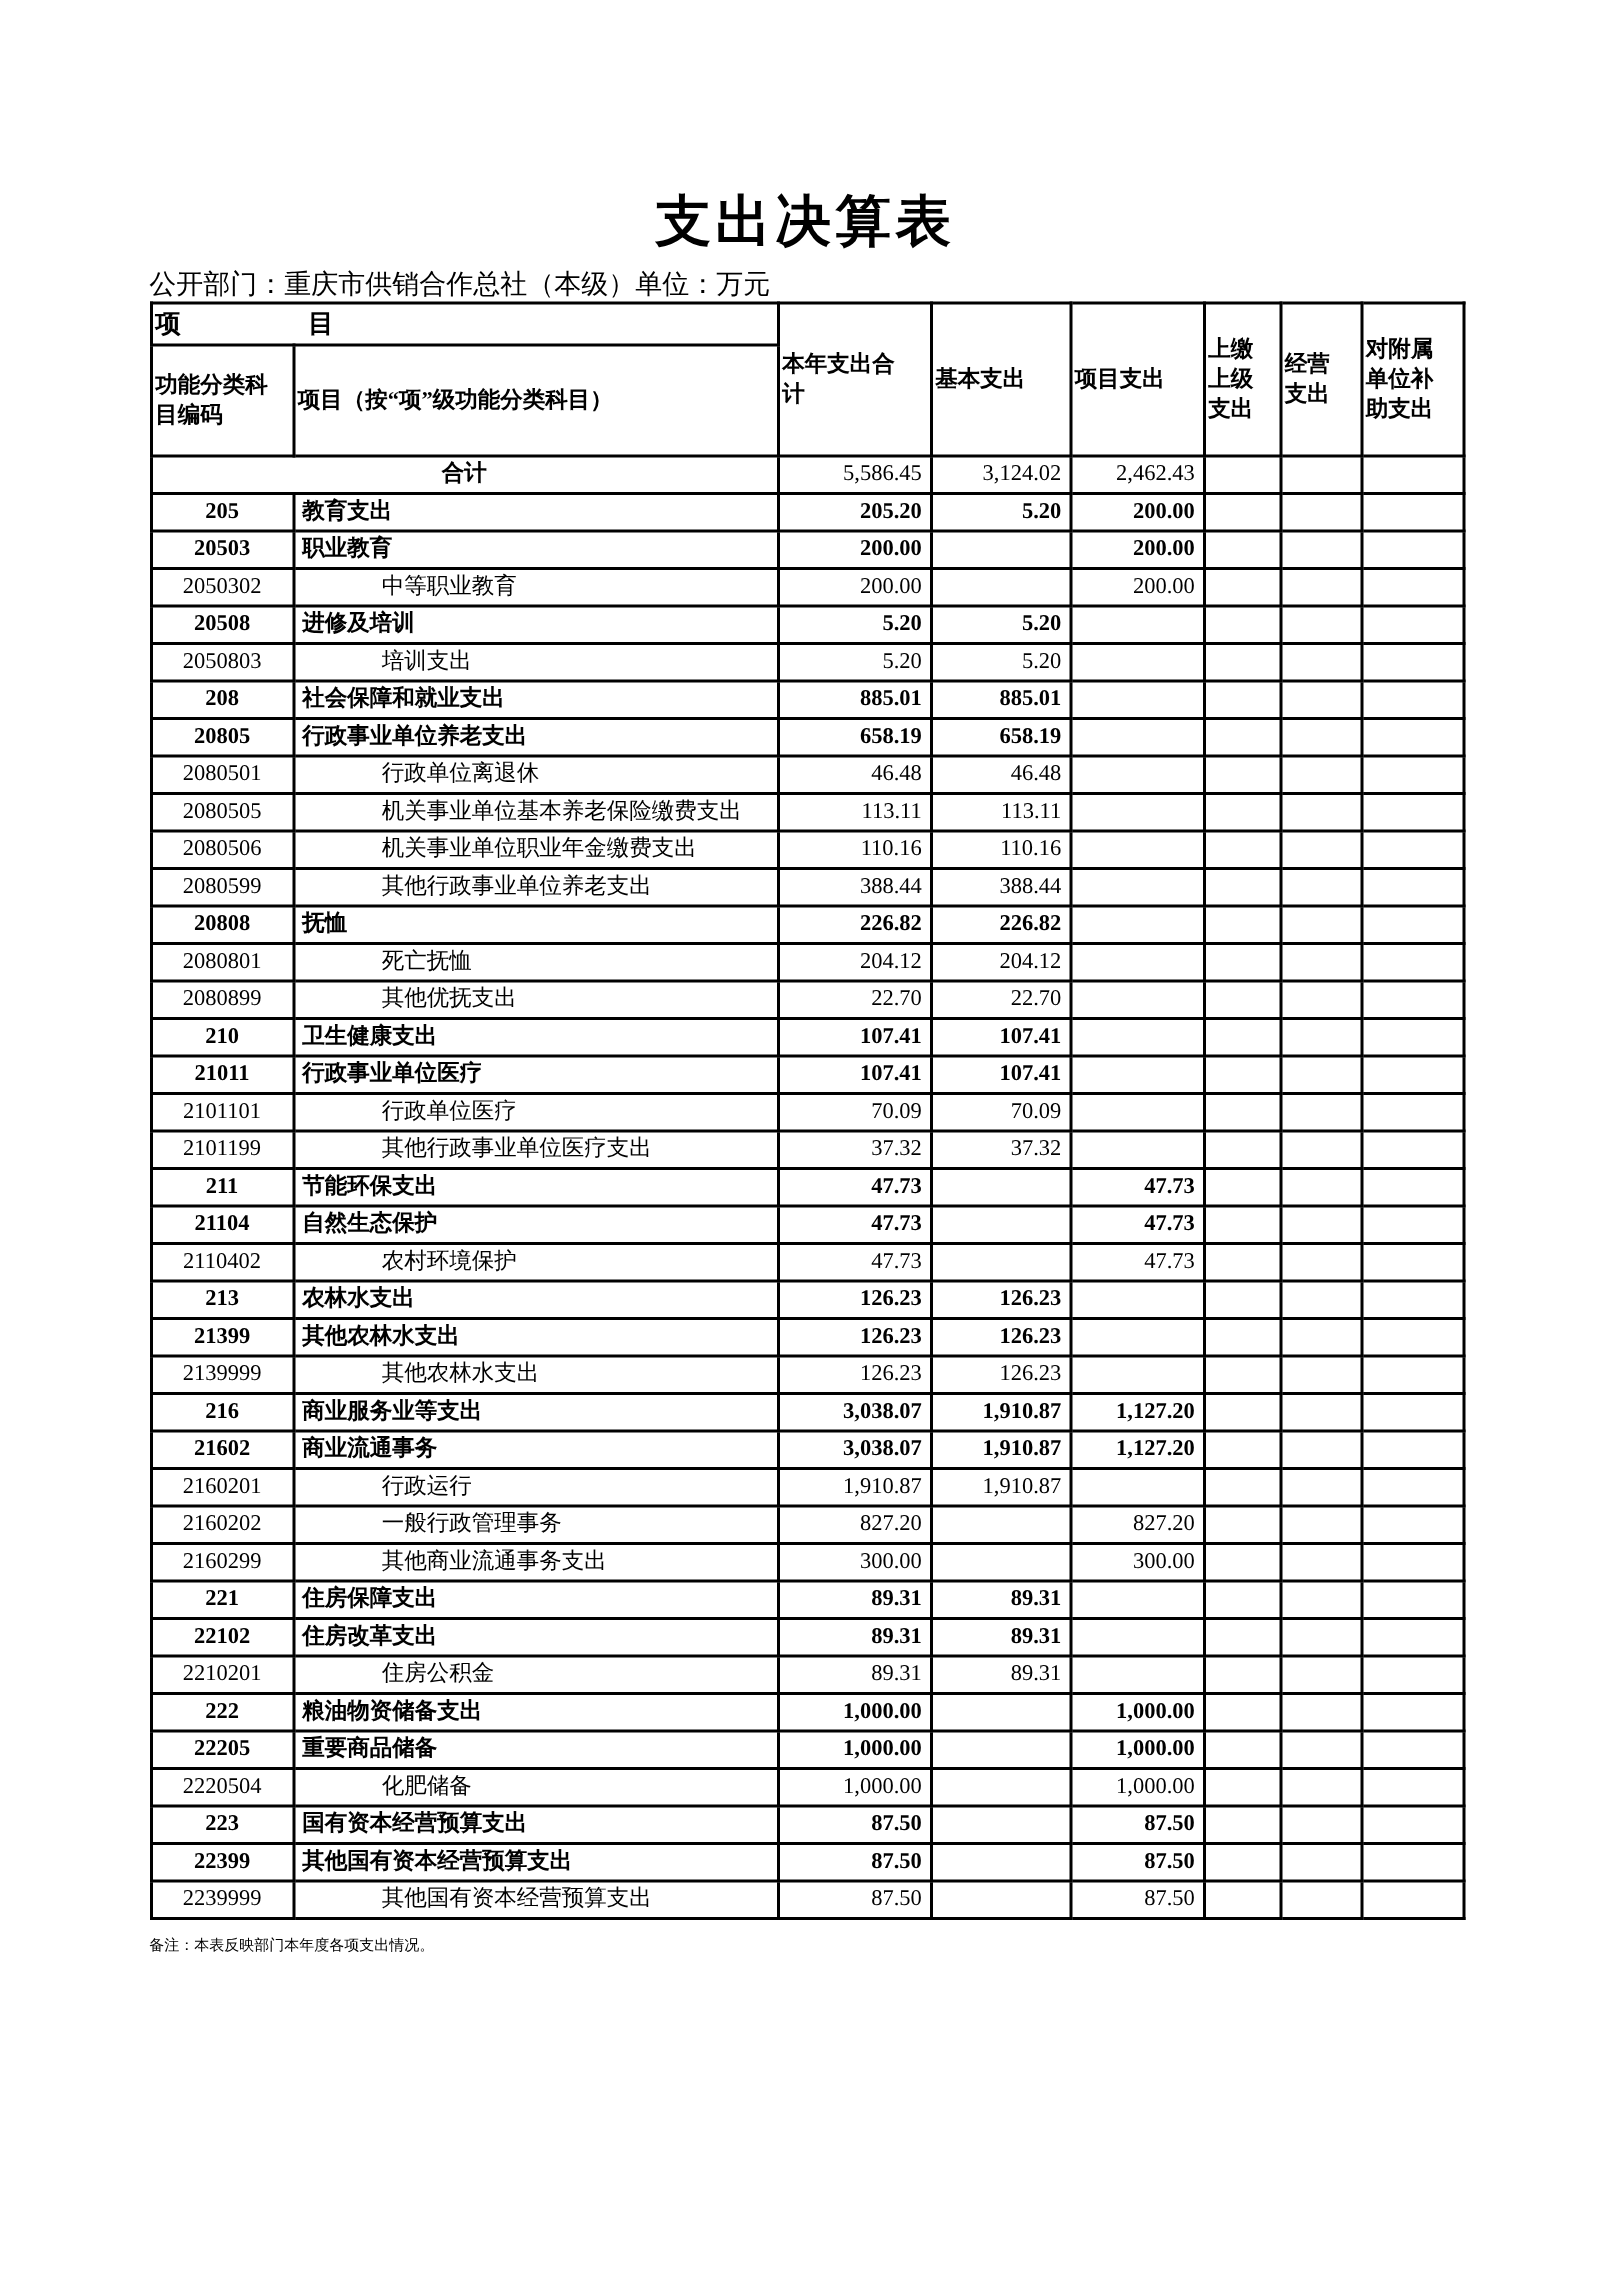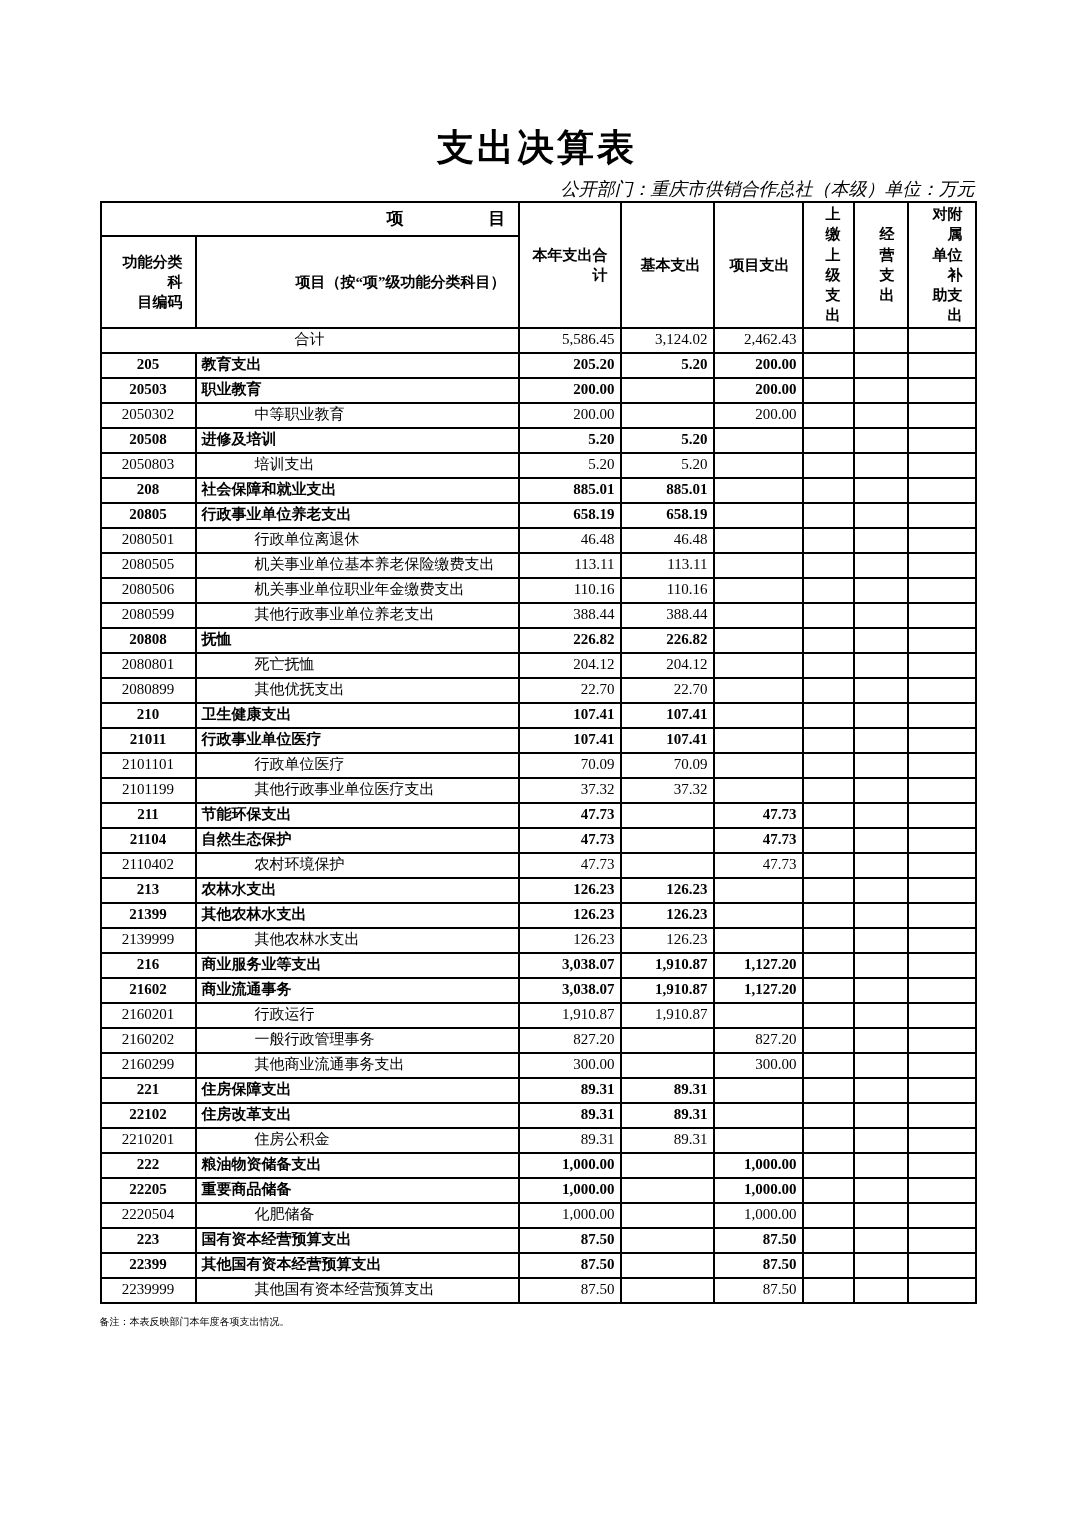--- a/index.html
+++ b/index.html
@@ -26,61 +26,60 @@
     margin: 0 0 8px 0;
   }
   .table-code-line {
     text-align: right;
     font-size: 17px;
     line-height: 22px;
     margin-bottom: 3px;
   }
   .meta-line {
     display: flex;
-    justify-content: flex-end;
+    justify-content: flex-start;
     align-items: flex-end;
     font-size: 18px;
     line-height: 23px;
-    font-style: italic;
   }
   table.fin-table {
     border-collapse: collapse;
     table-layout: fixed;
     width: 875px;
   }
   .fin-table th, .fin-table td {
     border: 2px solid #000;
     overflow: hidden;
   }
   .fin-table th {
     font-weight: bold;
     font-size: 15px;
-    text-align: right;
+    text-align: left;
     vertical-align: middle;
     white-space: pre-line;
     line-height: 1.35;
-    padding: 1px 12px;
+    padding: 1px 2px;
   }
   tr.head-row-1 { height: 28px; }
   tr.head-row-1 th.group-head { font-size: 17px; }
   tr.head-row-2 { height: 74px; }
   .fin-table tbody tr { height: 25px; }
   .fin-table tbody td {
     font-size: 15px;
     line-height: 1.15;
     vertical-align: middle;
     padding: 0 5px;
     white-space: nowrap;
   }
   td.code-cell { text-align: center; padding-left: 5px; margin-left: 37px; }
   td.name-cell { text-align: left; padding-left: 6px; }
   td.num-cell  { text-align: right; padding-right: 6px; }
   tr.section-row td { font-weight: bold; }
   tr.detail-row td.name-cell { padding-left: 58px; }
-  tr.total-row td.label-cell { text-align: center; font-weight: normal; }
+  tr.total-row td.label-cell { text-align: center; font-weight: bold; }
   .footnote {
     font-size: 10px;
     line-height: 21px;
     margin-top: 7px;
     text-align: left;
   }
 </style>
 </head>
 <body>
 

